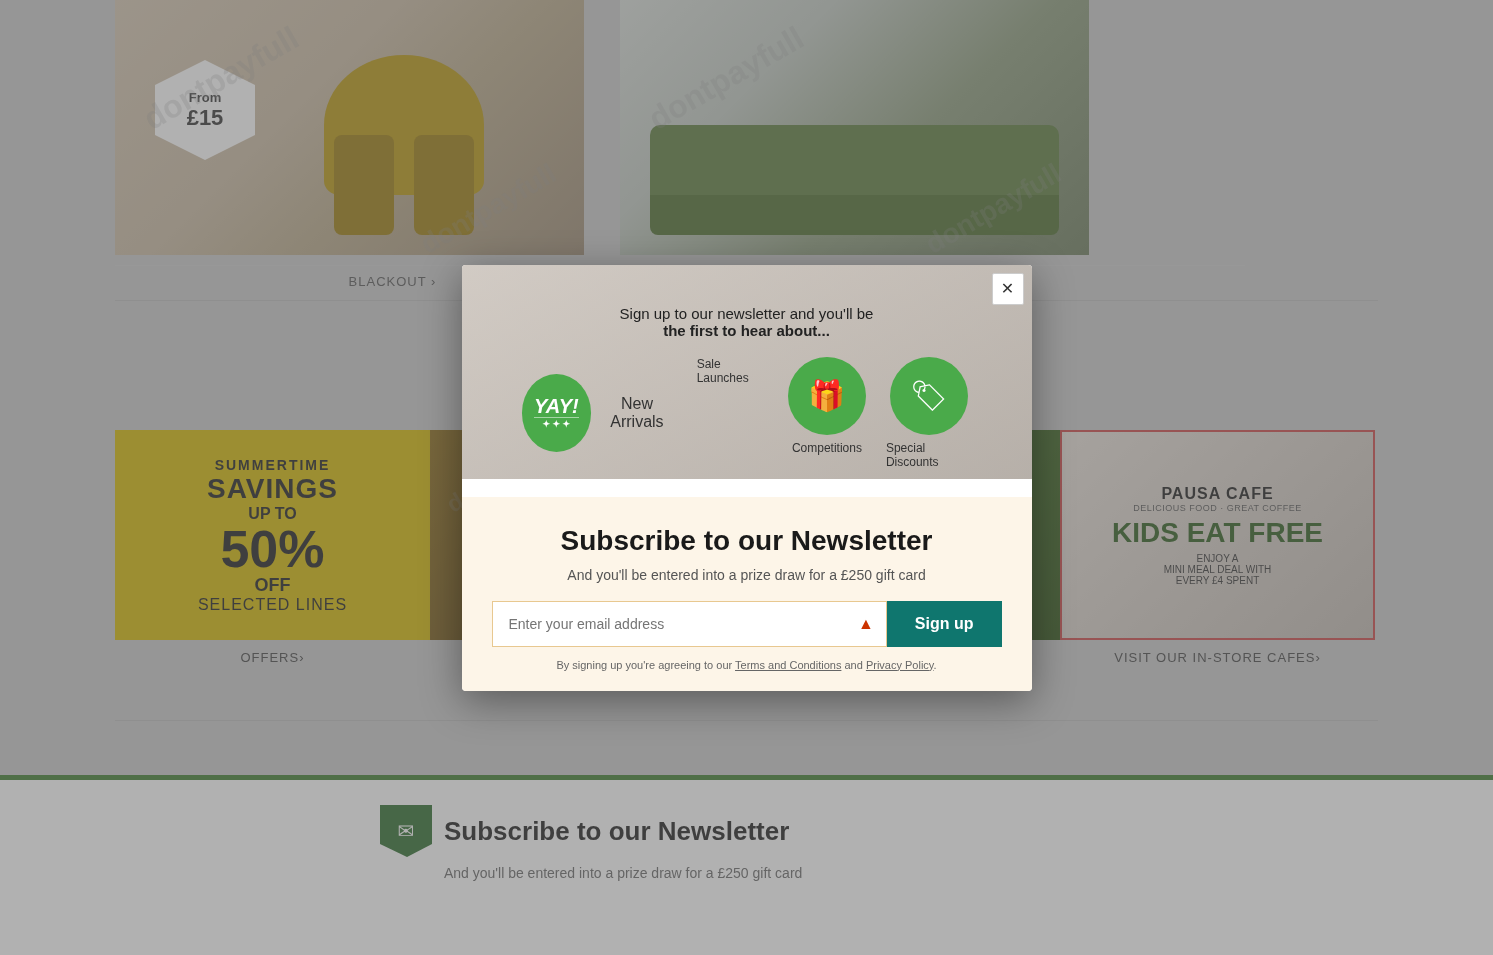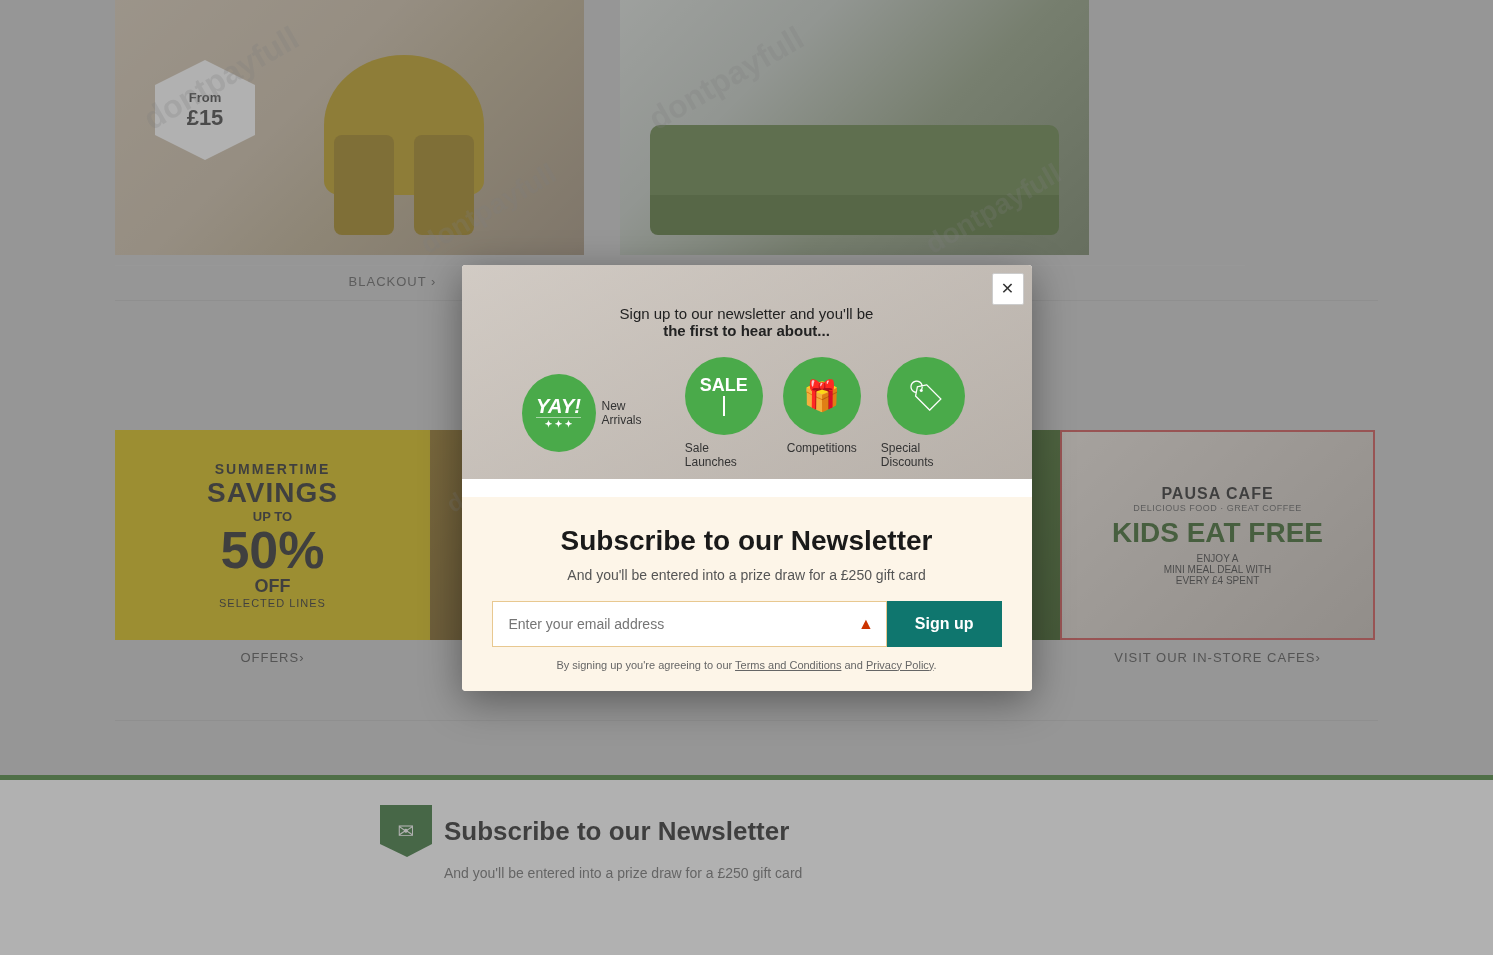--- a/index.html
+++ b/index.html
@@ -97,21 +97,21 @@
 
     .offers-content {
       text-align: center;
       color: #1a1a1a;
       padding: 20px;
     }
     .offers-content .summertime { font-size: 14px; font-weight: bold; letter-spacing: 2px; }
     .offers-content .savings { font-size: 28px; font-weight: 900; letter-spacing: 1px; }
     .offers-content .percent { font-size: 52px; font-weight: 900; line-height: 1; }
     .offers-content .off { font-size: 18px; font-weight: bold; }
-    .offers-content .selected { font-size: 11px; letter-spacing: 1px; }
+    .offers-content .selected { font-size: 16px; letter-spacing: 1px; }
 
     .tile-label {
       margin-top: 10px;
       font-size: 13px;
       letter-spacing: 1px;
       color: #444;
       display: flex;
       align-items: center;
       gap: 0;
     }
@@ -246,21 +246,21 @@
 
 <div class="section-divider" style="top:300px;"></div>
 
 <div style="position:absolute;top:430px;left:115px;width:1260px;display:flex;gap:0;">
 
   <div style="flex:1;display:flex;flex-direction:column;align-items:center;">
     <div class="tile-img tile-offers" style="width:100%;height:210px;background:#d4b800;display:flex;align-items:center;justify-content:center;">
       <div class="offers-content">
         <div class="summertime">SUMMERTIME</div>
         <div class="savings">SAVINGS</div>
-        <div style="font-size:13px;font-weight:bold;">UP TO</div>
+        <div style="font-size:16px;font-weight:bold;">UP TO</div>
         <div class="percent">50%</div>
         <div class="off">OFF</div>
         <div class="selected">SELECTED LINES</div>
       </div>
     </div>
     <div class="tile-label">
       <span>OFFERS</span>
       <span>›</span>
     </div>
   </div>
@@ -343,30 +343,24 @@
 
       <div style="display:flex;justify-content:center;gap:20px;margin-bottom:18px;padding-bottom:10px;">
 
         <div style="display:flex;flex-direction:row;align-items:center;gap:6px;">
           <div style="width:78px;height:78px;border-radius:50%;background:#4aaa4a;display:flex;align-items:center;justify-content:center;color:white;font-size:18px;font-weight:900;font-style:italic;">
             <div style="text-align:center;line-height:1.1;">
               <div style="font-size:20px;font-style:italic;">YAY!</div>
               <div style="font-size:9px;font-style:normal;border-top:1px solid rgba(255,255,255,0.5);padding-top:2px;">✦ ✦ ✦</div>
             </div>
           </div>
-          <span style="font-size:12px;color:#333;">New Arrivals</span>
+          <span style="font-size:16px;color:#333;text-align:center;">New Arrivals</span>
         </div>
 
         <div style="display:flex;flex-direction:column;align-items:center;gap:6px;">
-          <div style="width:78px;height:78px;border-radius:50%;background:#4aaa4a;display:flex;align-items:center;justify-content:center;color:white;font-size:16px;font-weight:900;">
-            <div style="text-align:center;">
-              <div style="font-size:18px;font-weight:900;">SALE</div>
-              <div style="width:2px;height:20px;background:white;margin:0 auto;"></div>
-            </div>
-          </div>
           <span style="font-size:12px;color:#333;">Sale Launches</span>
         </div>
 
         <div style="display:flex;flex-direction:column;align-items:center;gap:6px;">
           <div style="width:78px;height:78px;border-radius:50%;background:#4aaa4a;display:flex;align-items:center;justify-content:center;color:white;font-size:30px;">
             🎁
           </div>
           <span style="font-size:12px;color:#333;">Competitions</span>
         </div>
 

